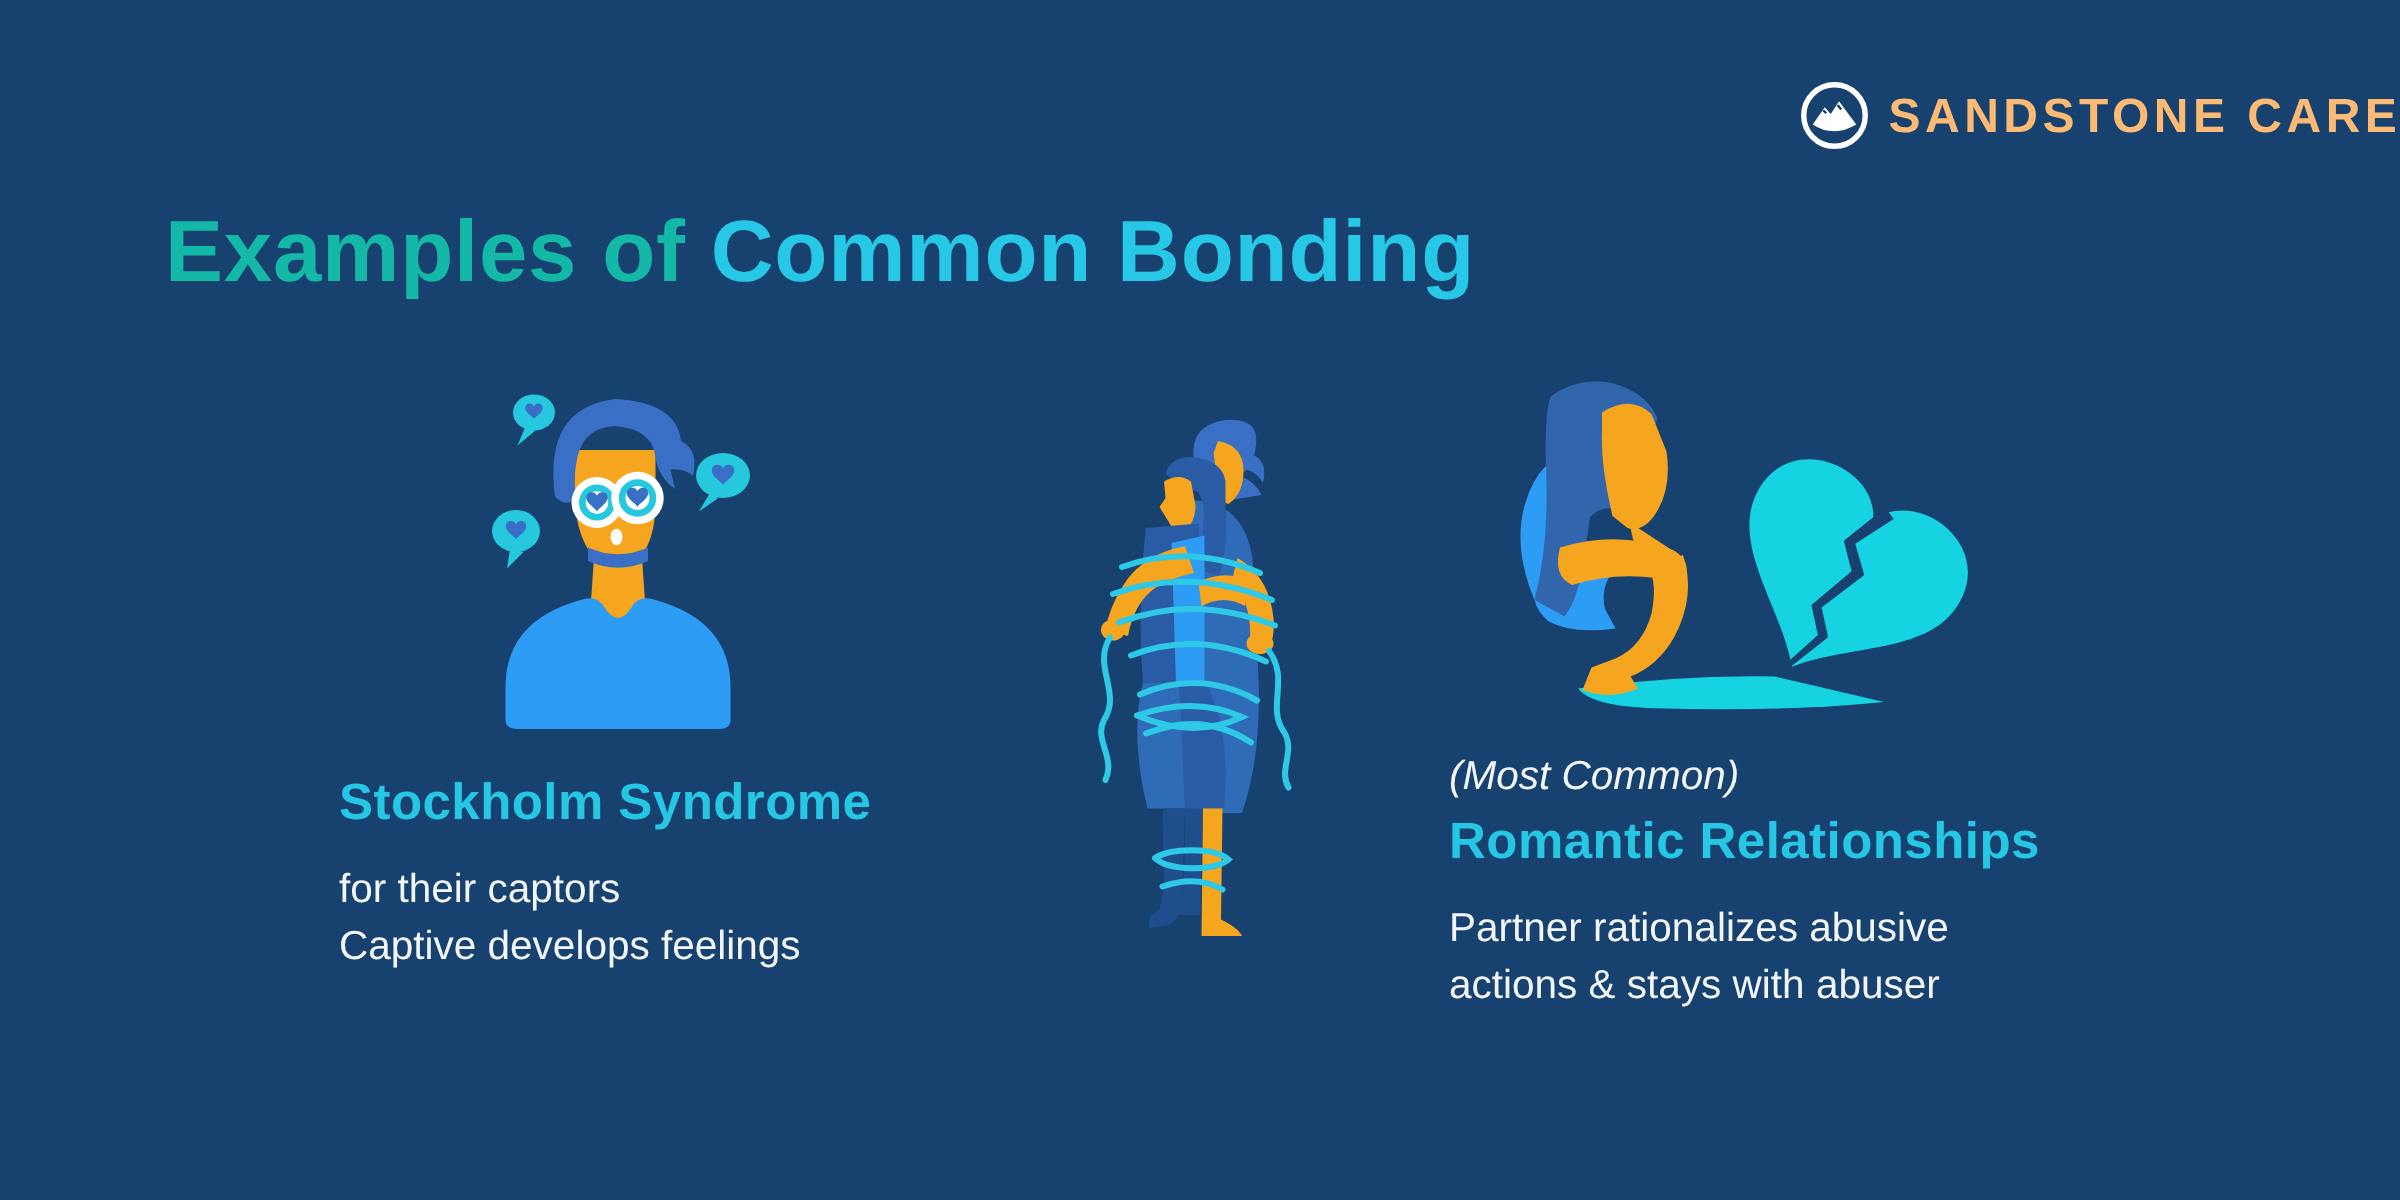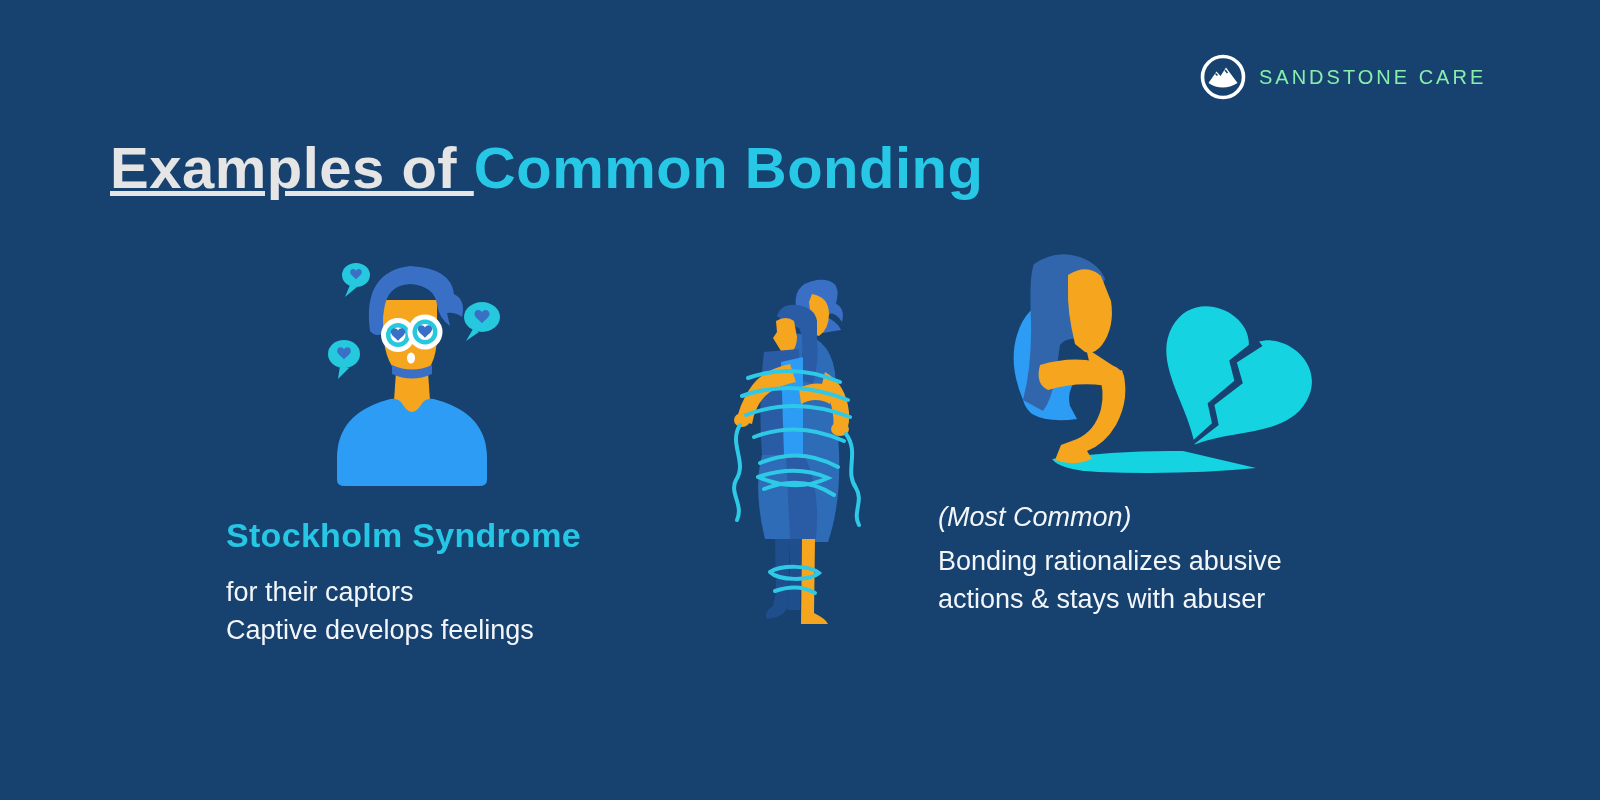--- a/index.html
+++ b/index.html
@@ -19,48 +19,48 @@
   
   .logo {
     position: absolute;
     left: 1200px;
     top: 54px;
     display: flex;
     align-items: center;
     gap: 13px;
   }
   .logo-text {
-    color: #86efac;
-    font-size: 20px;
-    font-weight: 400;
+    color: #fdba74;
+    font-size: 32px;
+    font-weight: 700;
     letter-spacing: 3px;
     white-space: nowrap;
   }
   
   .title {
     position: absolute;
     left: 110px;
     top: 134px;
     font-size: 58px;
     font-weight: 800;
     letter-spacing: 0.5px;
     white-space: nowrap;
   }
-  .title .prefix { color: #e5e5e5; text-decoration: underline; }
+  .title .prefix { color: #14b8a6; }
   .title .highlight { color: #27c8e6; }
   
   .figure { position: absolute; }
   .figure svg { display: block; }
   #fig-love   { left: 270px; top: 228px; }
   #fig-bound  { left: 678px; top: 272px; }
   #fig-heart  { left: 948px; top: 248px; }
   
   .caption { position: absolute; }
   #caption-left  { left: 226px; top: 516px; width: 430px; }
-  #caption-right { left: 938px; top: 502px; width: 460px; }
+  #caption-right { left: 966px; top: 502px; width: 460px; }
   .caption .qualifier {
     color: #f2f6fa;
     font-size: 27px;
     font-style: italic;
     margin-bottom: 9px;
   }
   .caption h2 {
     color: #25c7e5;
     font-size: 34px;
     font-weight: 700;
@@ -217,19 +217,20 @@
   <div class="caption" id="caption-left">
     <h2>Stockholm Syndrome</h2>
     <div class="desc">
       <span>for their captors</span>
       <span>Captive develops feelings</span>
     </div>
   </div>
 
   <div class="caption" id="caption-right">
     <div class="qualifier">(Most Common)</div>
+    <h2>Romantic Relationships</h2>
     <div class="desc">
-      <span>Bonding rationalizes abusive</span>
+      <span>Partner rationalizes abusive</span>
       <span>actions &amp; stays with abuser</span>
     </div>
   </div>
 
 </div>
 
 </body></html>

